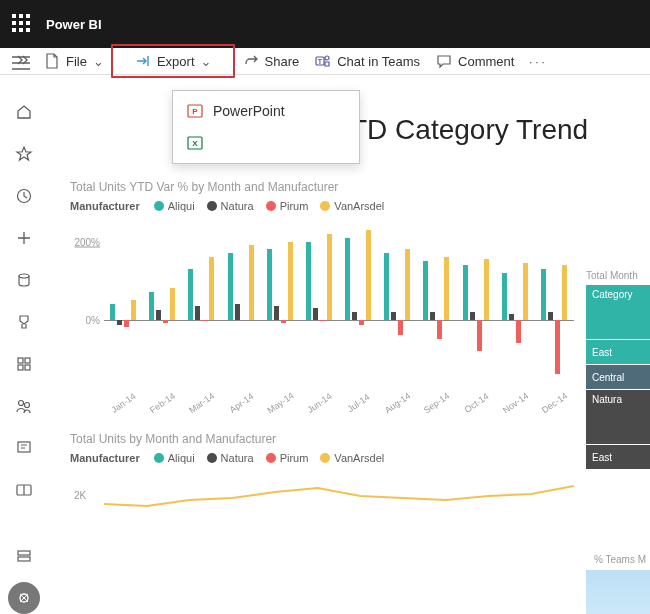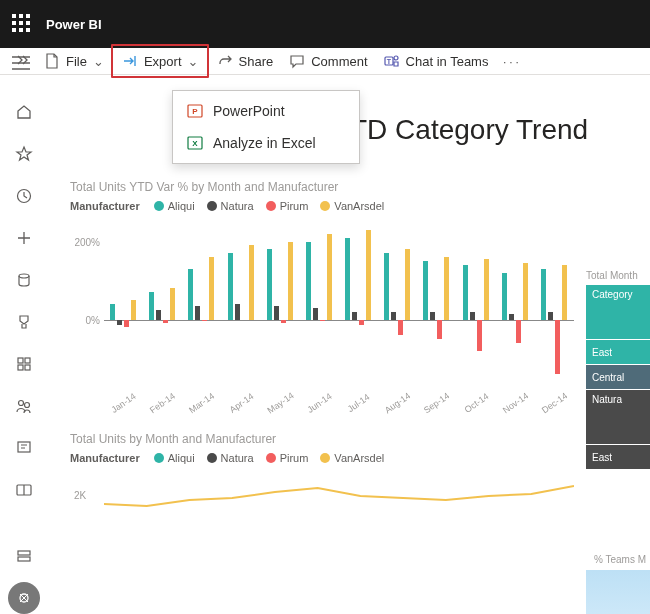--- a/index.html
+++ b/index.html
@@ -14,21 +14,21 @@
   .header-sep { margin: 0 6px; color: #999; }
 
   
   .toolbar { height: 27px; border-bottom: 1px solid #e1dfdd; display: flex; align-items: center; padding-left: 8px; position: relative; }
   .tb-btn { height: 32px; display: inline-flex; align-items: center; gap: 6px; padding: 0 8px; font-size: 13px; color: #323130; cursor: pointer; border-radius: 2px; }
   .tb-icon { width: 16px; height: 16px; display: inline-flex; align-items: center; justify-content: center; }
   .tb-icon svg { width: 16px; height: 16px; }
   .chev { width: 10px; color: #605e5c; }
   .expand-arrows { font-size: 14px; color: #605e5c; padding: 0 6px; }
 
-  .export-highlight { border: 2px solid #d13438; border-radius: 1px; padding: 0 9px; height: 34px; }
+  .export-highlight { border: 2px solid #d13438; border-radius: 1px; padding: 0 22px; height: 34px; }
 
   
   .dropdown { position: absolute; top: 42px; left: 172px; width: 188px; background: #fff; border: 1px solid #c8c6c4; box-shadow: 0 4px 10px rgba(0,0,0,.15); z-index: 10; padding: 4px 0; }
   .dd-item { display: flex; align-items: center; gap: 10px; padding: 8px 14px; font-size: 14px; cursor: pointer; }
   .dd-pdf { border: 2px solid #d13438; margin: 2px 4px; padding: 6px 10px; }
   .dd-icon { width: 16px; height: 16px; }
 
   
   .rail { position: absolute; left: 0; top: 90px; width: 48px; bottom: 0; background: #fff; display: flex; flex-direction: column; align-items: center; padding-top: 6px; gap: 10px; }
   .rail-btn { width: 32px; height: 32px; display: flex; align-items: center; justify-content: center; color: #605e5c; cursor: pointer; border-radius: 2px; }
@@ -129,35 +129,35 @@
     <span class="tb-icon">
       <svg viewBox="0 0 16 16">
           <path d="M11 3l3 3-3 3M14 6H7a4 4 0 00-4 4v1" stroke="#605e5c" stroke-width="1.3" fill="none"></path>
         </svg>
     </span>
     <span>Share</span>
   </div>
   <div class="tb-btn">
     <span class="tb-icon">
       <svg viewBox="0 0 16 16">
-          <path d="M2 3h12v8H7l-3 3v-3H2z" fill="none" stroke="#605e5c" stroke-width="1.2"></path>
-        </svg>
-    </span>
-    <span>Comment</span>
-  </div>
-  <div class="tb-btn">
-    <span class="tb-icon">
-      <svg viewBox="0 0 16 16">
           <rect x="1" y="4" width="8" height="8" rx="1" fill="none" stroke="#5558af" stroke-width="1.2"></rect>
           <text x="5" y="10.5" font-size="7" text-anchor="middle" fill="#5558af" font-weight="bold">T</text>
           <circle cx="12" cy="5" r="2" fill="none" stroke="#5558af" stroke-width="1.2"></circle>
           <path d="M10 9h4v4h-4z" fill="none" stroke="#5558af" stroke-width="1.2"></path>
         </svg>
     </span>
     <span>Chat in Teams</span>
+  </div>
+  <div class="tb-btn">
+    <span class="tb-icon">
+      <svg viewBox="0 0 16 16">
+          <path d="M2 3h12v8H7l-3 3v-3H2z" fill="none" stroke="#605e5c" stroke-width="1.2"></path>
+        </svg>
+    </span>
+    <span>Comment</span>
   </div>
   <div class="tb-btn" style="padding:0 6px;">
     <span style="letter-spacing:2px;color:#605e5c;">···</span>
   </div>
 
   <div class="dropdown">
     <div class="dd-item">
       <span class="dd-icon">
         <svg viewBox="0 0 16 16">
             <rect x="1" y="2" width="14" height="12" rx="1" fill="none" stroke="#d04727" stroke-width="1.2"></rect>
@@ -166,21 +166,20 @@
       </span>
       <span>PowerPoint</span>
     </div>
     <div class="dd-item">
       <span class="dd-icon">
         <svg viewBox="0 0 16 16">
             <rect x="1" y="2" width="14" height="12" rx="1" fill="none" stroke="#107c41" stroke-width="1.2"></rect>
             <text x="8" y="11" font-size="8" text-anchor="middle" fill="#107c41" font-weight="bold">X</text>
           </svg>
       </span>
-      <span>Analyze in Excel</span>
     </div>
   </div>
 </div>
 
 <div class="rail">
   <div class="rail-btn">
       <svg viewBox="0 0 18 18">
         <path d="M3 8l6-5 6 5v7H3z" fill="none" stroke="currentColor" stroke-width="1.3"></path>
       </svg>
     </div>
@@ -273,21 +272,21 @@
           <span>Pirum</span>
         </span>
       <span>
           <i class="swatch" style="background:#F2C14E"></i>
           <span>VanArsdel</span>
         </span>
     </div>
     <div class="chart-canvas" id="chart1">
       <div class="y-axis" id="y1">
           <div class="y-tick" style="top: 62.5%;">0%</div>
-          <div class="y-tick" style="top: 12.5%;">200%</div>
+          <div class="y-tick" style="top: 12.5%; text-decoration: underline;">200%</div>
         </div>
       <div class="bars" id="bars1" style="--zero: 62.5%;">
           <div class="baseline" style="top: 62.5%;"></div>
           <div class="month-group">
             <div class="bar pos" style="left: 6px; background: rgb(47, 180, 167); height: 15.6px; bottom: 37.5%;"></div>
             <div class="bar neg" style="left: 13px; background: rgb(74, 74, 74); height: 5.85px; top: 62.5%;"></div>
             <div class="bar neg" style="left: 20px; background: rgb(242, 94, 94); height: 7.8px; top: 62.5%;"></div>
             <div class="bar pos" style="left: 27px; background: rgb(242, 193, 78); height: 19.5px; bottom: 37.5%;"></div>
           </div>
           <div class="month-group">

